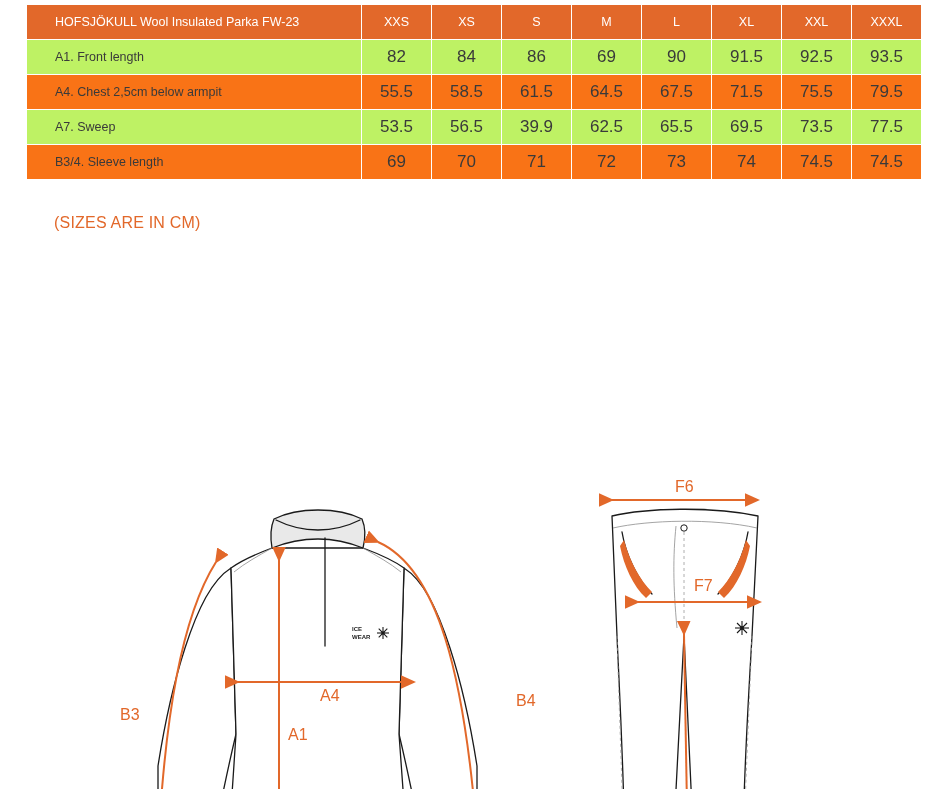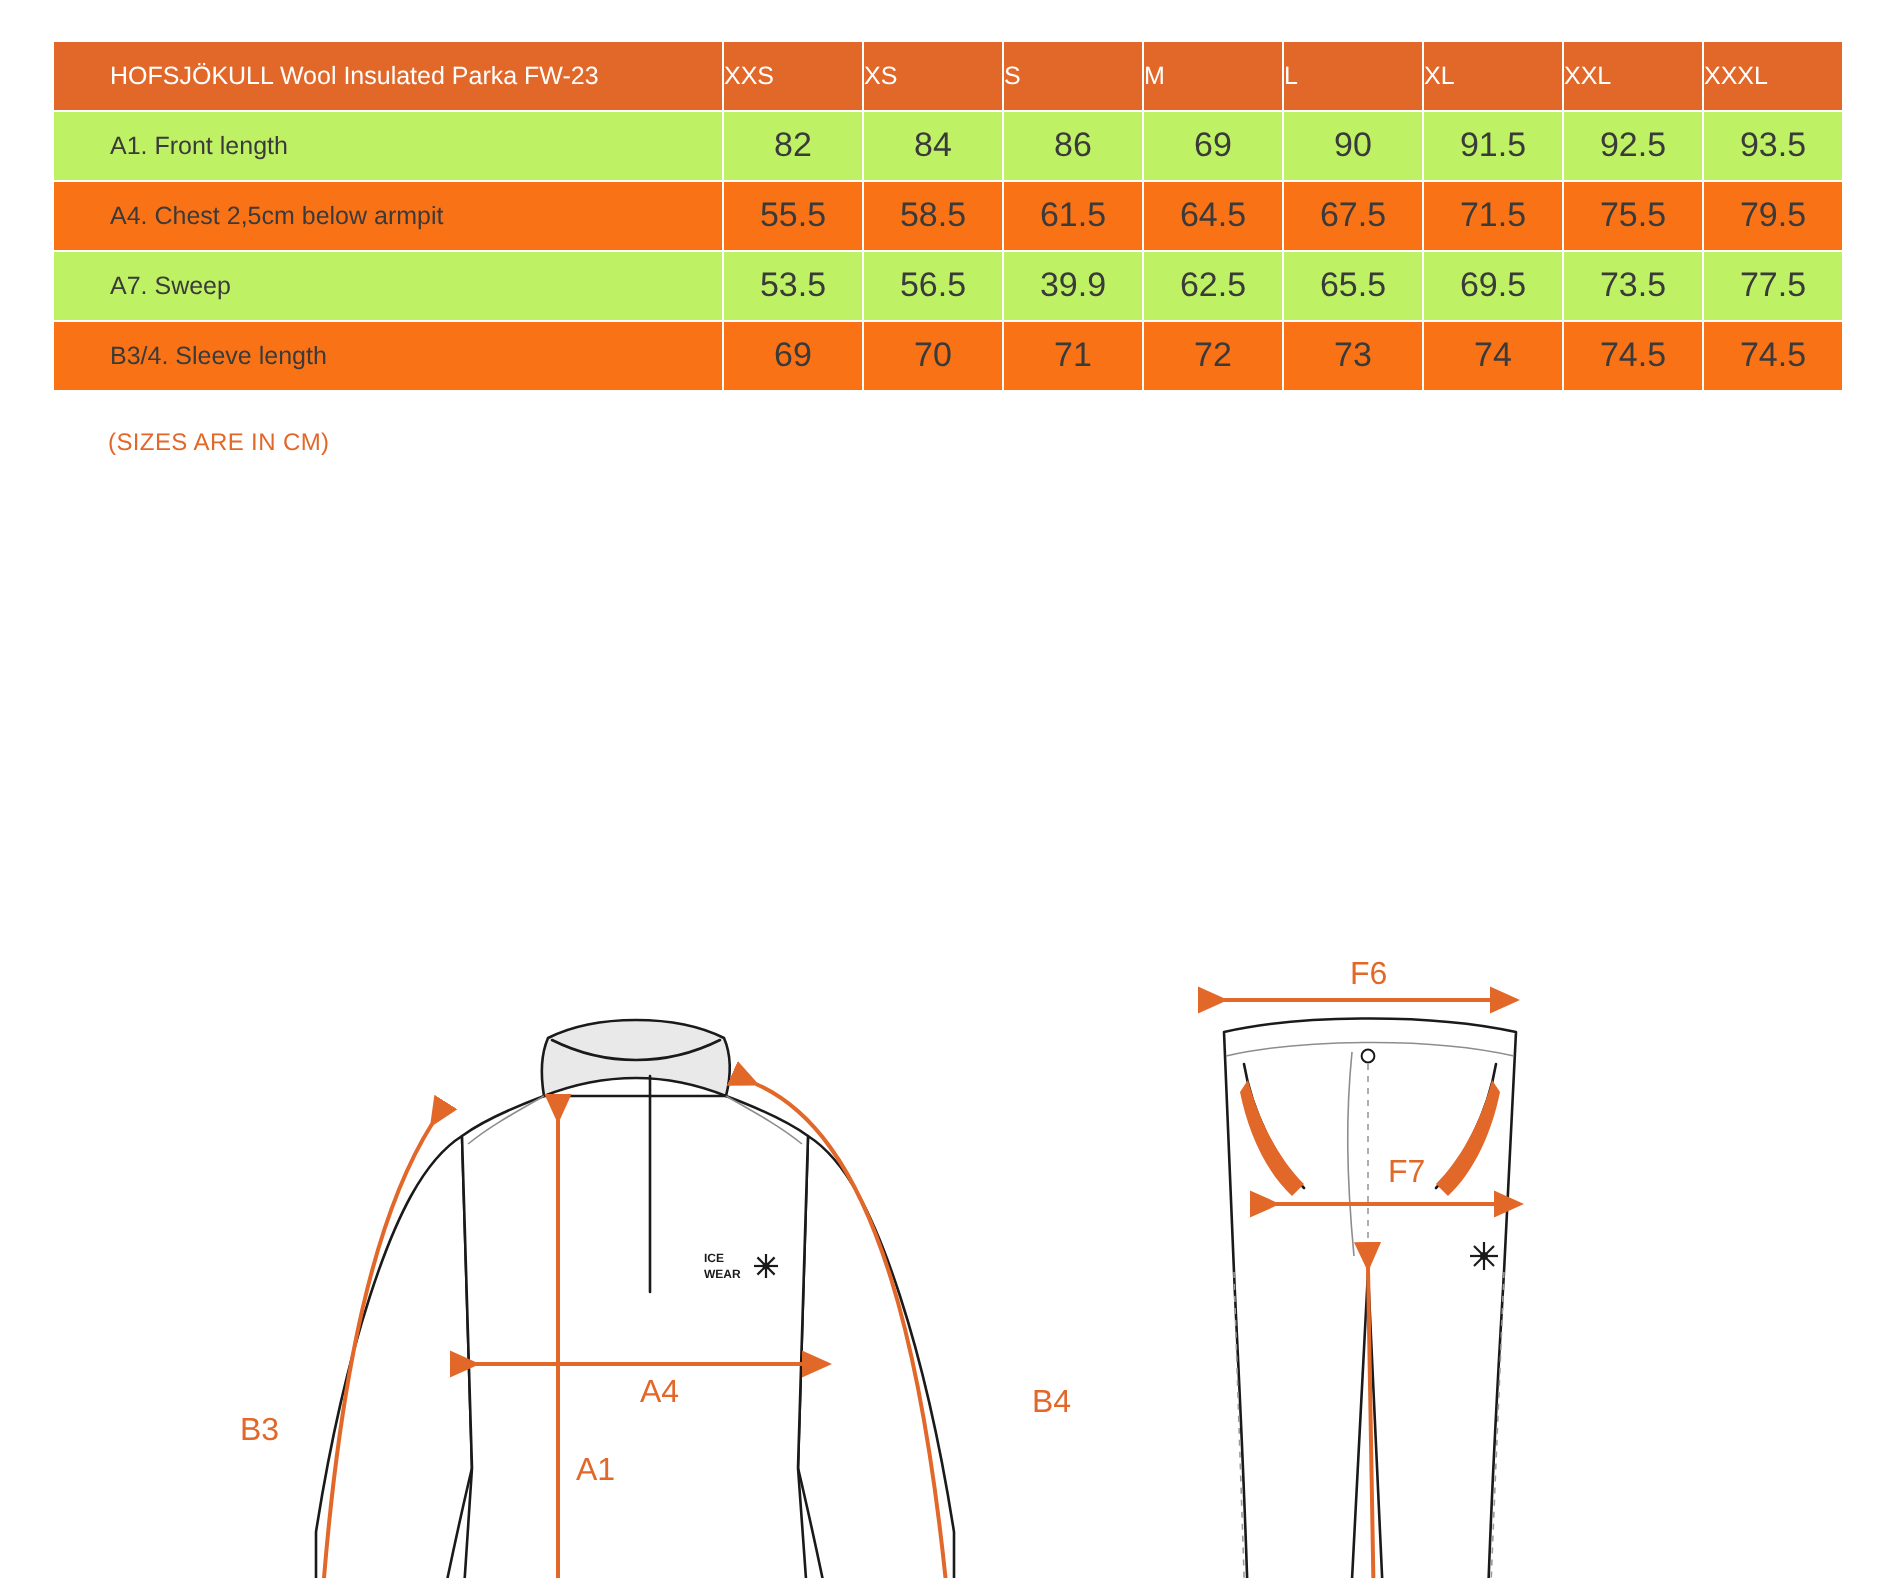--- a/index.html
+++ b/index.html
@@ -13,42 +13,42 @@
     font-family: "Liberation Sans", sans-serif;
     color: #333333;
     position: relative;
     overflow: hidden;
   }
 
   
   .size-table-wrap {
     position: absolute;
     left: 26px;
-    top: 20px;
+    top: 4px;
     width: 896px;
   }
   table.size-table {
     border-collapse: collapse;
     width: 896px;
     table-layout: fixed;
   }
   table.size-table th,
   table.size-table td {
     border: 1px solid #ffffff;
     padding: 0;
     height: 34px;
     font-size: 12.5px;
     font-weight: normal;
   }
   thead th {
     background: #e2682a;
     color: #ffffff;
     font-weight: bold;
     font-size: 12.5px;
-    text-align: left;
+    text-align: center;
     height: 46px;
     vertical-align: middle;
   }
   thead th.product-name {
     text-align: left;
     padding-left: 28px;
     width: 306px;
     overflow: hidden;
     white-space: nowrap;
   }
@@ -64,21 +64,21 @@
     font-size: 17px;
   }
   tbody tr.odd td { background: #bef264; }
   tbody tr.even td { background: #f97316; }
 
   .units-note {
     position: absolute;
     left: 54px;
     top: 214px;
     color: #e2682a;
-    font-size: 12px;
+    font-size: 16px;
     letter-spacing: 0.2px;
   }
 
   
   .illustrations {
     position: absolute;
     left: 0;
     top: 236px;
     width: 948px;
     height: 553px;

